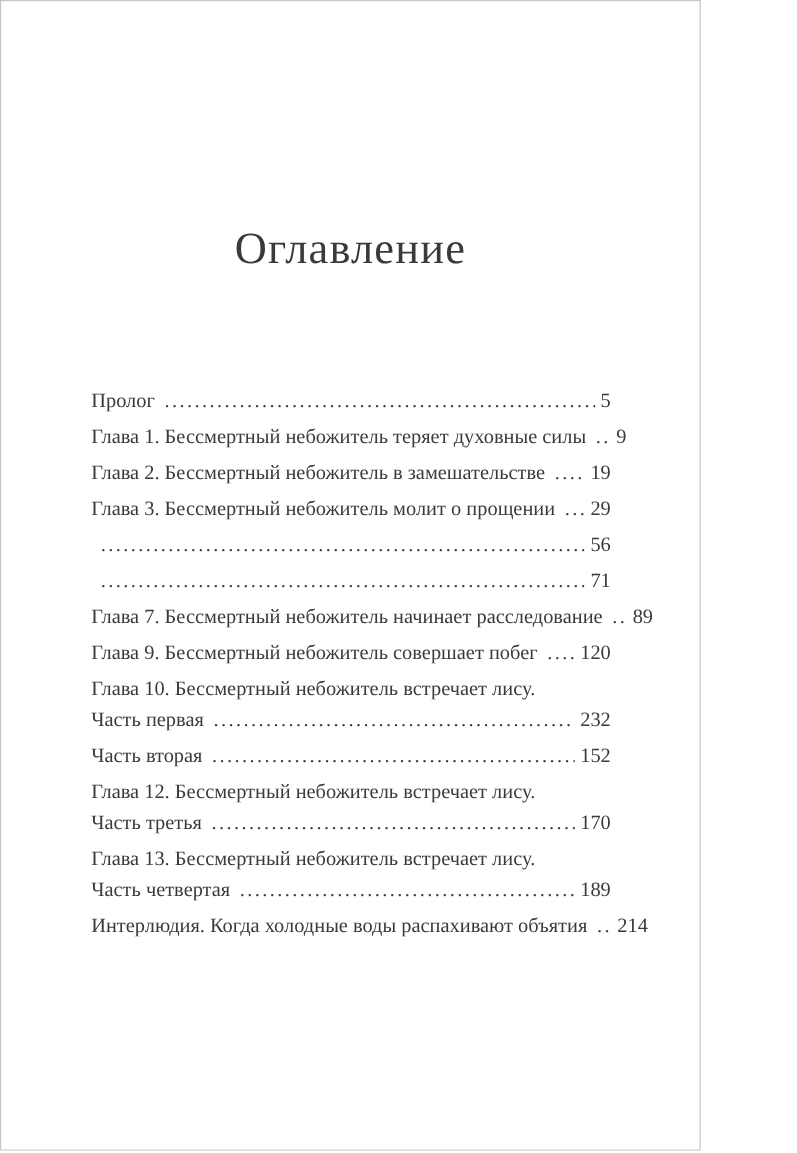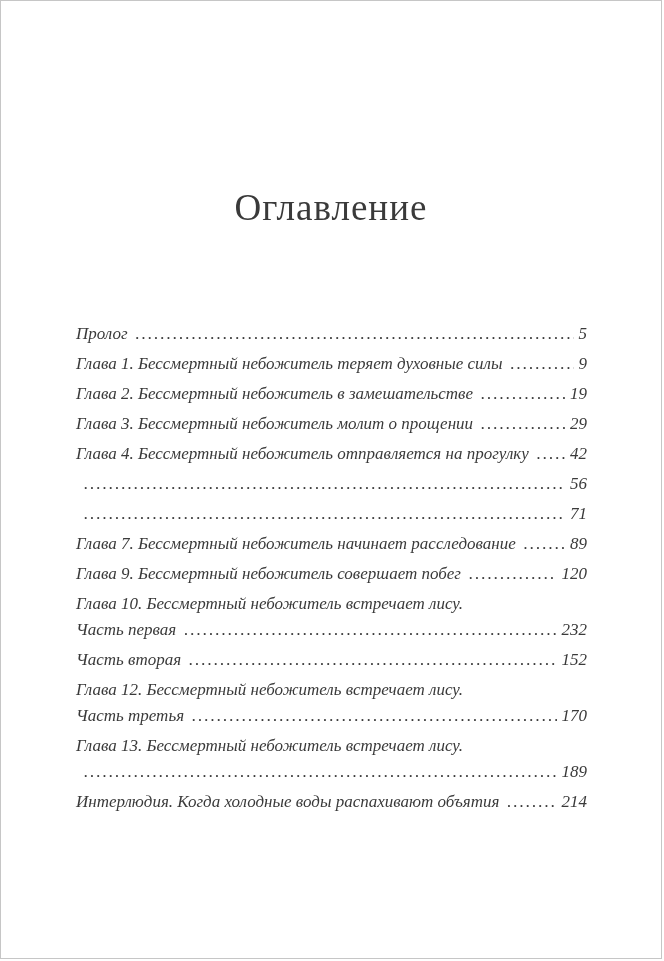--- a/index.html
+++ b/index.html
@@ -2,21 +2,21 @@
 <html><head>
 <meta charset="utf-8">
 <style>
   html, body {
     margin: 0;
     padding: 0;
     background: #ffffff;
   }
   .page {
     position: relative;
-    width: 662px;
+    width: 584px;
     height: 959px;
     border: 1px solid #c6c6c6;
     background: #ffffff;
     font-family: "Liberation Serif", serif;
     color: #3a3a3a;
     box-sizing: border-box;
     overflow: hidden;
   }
   .title {
     margin: 0;
@@ -34,21 +34,20 @@
   }
   .toc-entry {
     margin-bottom: 4px;
   }
   .toc-row {
     display: flex;
     align-items: center;
     font-size: 17px;
     line-height: 26px;
     white-space: nowrap;
-    font-style: italic;
   }
   .label {
     flex: 0 0 auto;
   }
   .leader {
     flex: 1 1 auto;
     overflow: hidden;
     margin: 0 5px 0 8px;
     min-width: 12px;
   }
@@ -96,27 +95,20 @@
     </div>
 
     <div class="toc-entry">
       <div class="toc-row">
         <span class="label">Глава 3. Бессмертный небожитель молит о прощении</span>
         <span class="leader"></span>
         <span class="pagenum">29</span>
       </div>
     </div>
 
-    <div class="toc-entry">
-      <div class="toc-row">
-        <span class="label">Глава 4. Бессмертный небожитель отправляется на прогулку</span>
-        <span class="leader"></span>
-        <span class="pagenum">42</span>
-      </div>
-    </div>
 
     <div class="toc-entry">
       <div class="toc-row">
         <span class="leader"></span>
         <span class="pagenum">56</span>
       </div>
     </div>
 
     <div class="toc-entry">
       <div class="toc-row">
@@ -170,20 +162,21 @@
         <span class="leader"></span>
         <span class="pagenum">170</span>
       </div>
     </div>
 
     <div class="toc-entry">
       <div class="toc-row">
         <span class="label">Глава 13. Бессмертный небожитель встречает лису.</span>
       </div>
       <div class="toc-row">
+        <span class="label">Часть четвертая</span>
         <span class="leader"></span>
         <span class="pagenum">189</span>
       </div>
     </div>
 
     <div class="toc-entry">
       <div class="toc-row">
         <span class="label">Интерлюдия. Когда холодные воды распахивают объятия</span>
         <span class="leader"></span>
         <span class="pagenum">214</span>

